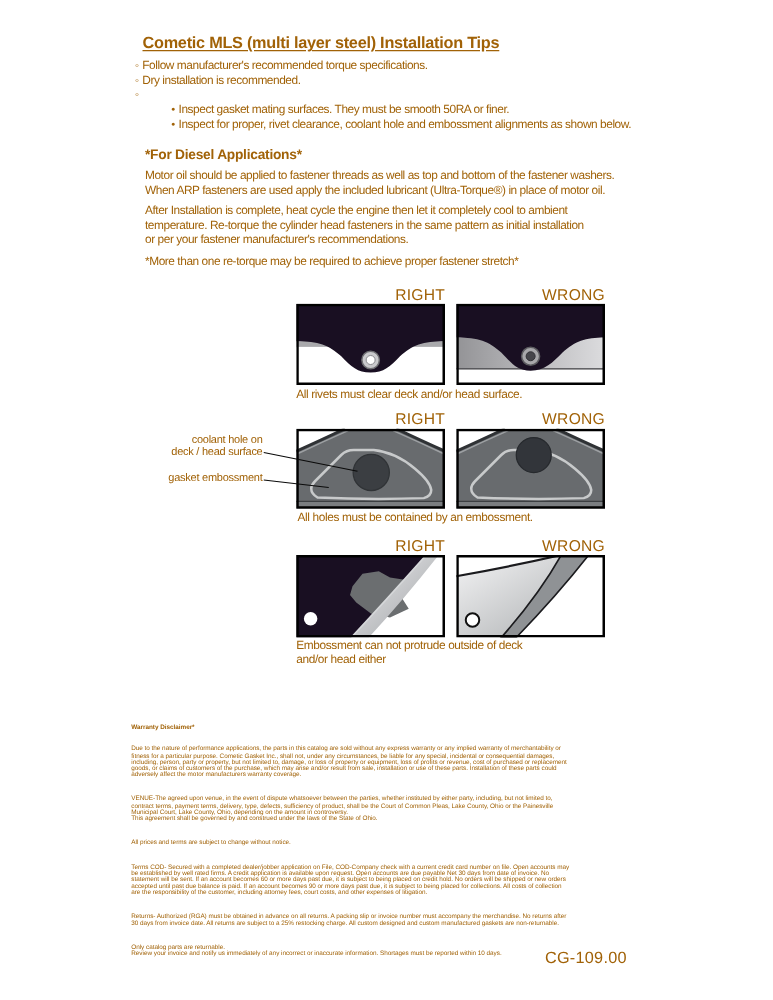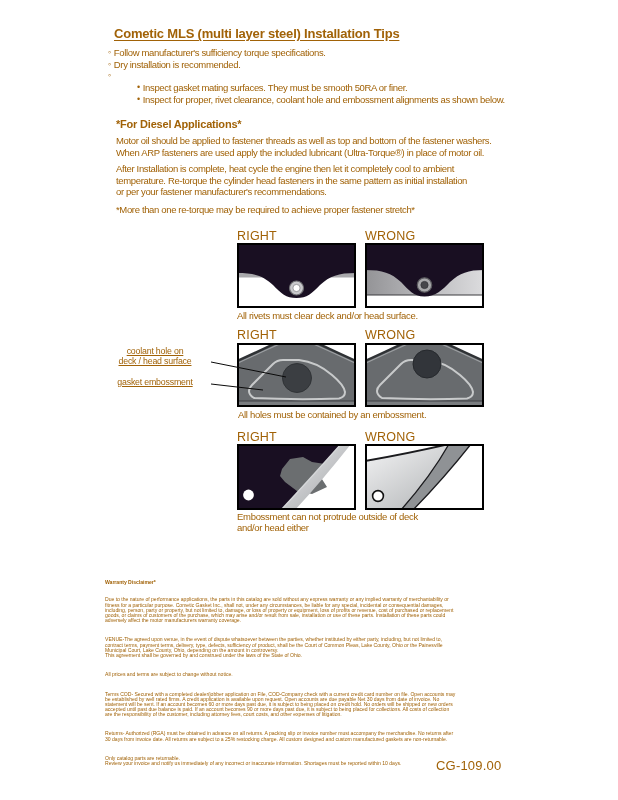--- a/index.html
+++ b/index.html
@@ -15,44 +15,44 @@
   }
   .bullets { left:108px; top:47px; }
   .b-line { display:flex; line-height:11.7px; font-size:9.5px; letter-spacing:-0.35px; }
   .b-line.sub { margin-left:29px; }
   .b-mark { margin-right:3px; font-size:9px; }
   .diesel-heading { left:116px; top:118px; font-size:11px; font-weight:bold; letter-spacing:-0.2px; }
   .body-text { font-size:9.5px; line-height:11.7px; letter-spacing:-0.35px; white-space:pre-line; }
   .para1 { left:116px; top:135px; }
   .para2 { left:116px; top:163px; }
   .footnote { left:116px; top:204px; }
-  .dg-label { font-size:12.5px; letter-spacing:0.2px; width:119px; text-align:left; }
+  .dg-label { font-size:12.5px; letter-spacing:0.2px; width:119px; text-align:right; }
   .caption { font-size:9.5px; letter-spacing:-0.3px; line-height:10.5px; white-space:pre-line; }
   .panel { position:absolute; display:block; }
   .side-label {
     font-size:8.8px; line-height:9.8px; letter-spacing:-0.2px;
-    width:110px; text-align:center; white-space:pre-line;text-decoration:underline;
+    width:110px; text-align:right; white-space:pre-line;
   }
   .leader-overlay { position:absolute; left:205px; top:355px; pointer-events:none; z-index:5; }
   .warranty { left:105px; top:575px; width:414px; font-size:5.1px; line-height:5.15px; letter-spacing:-0.02px; white-space:pre-line; }
   .warranty .w-head { font-weight:bold; margin:0 0 7px 0; }
   .warranty p { margin:0 0 9px 0; }
   .footer-code { left:388px; top:758px; font-size:13px; letter-spacing:0.2px;margin-left:48px; }
 </style>
 </head>
 <body>
 
 <div class="page">
 
   <h1 class="abs page-title">Cometic MLS (multi layer steel) Installation Tips</h1>
 
   <div class="abs bullets">
     <div class="b-line">
       <span class="b-mark">◦</span>
-      <span>Follow manufacturer's sufficiency torque specifications.</span>
+      <span>Follow manufacturer's recommended torque specifications.</span>
     </div>
     <div class="b-line">
       <span class="b-mark">◦</span>
       <span>Dry installation is recommended.</span>
     </div>
     <div class="b-line">
       <span class="b-mark">◦</span>
     </div>
     <div class="b-line sub">
       <span class="b-mark">•</span>

